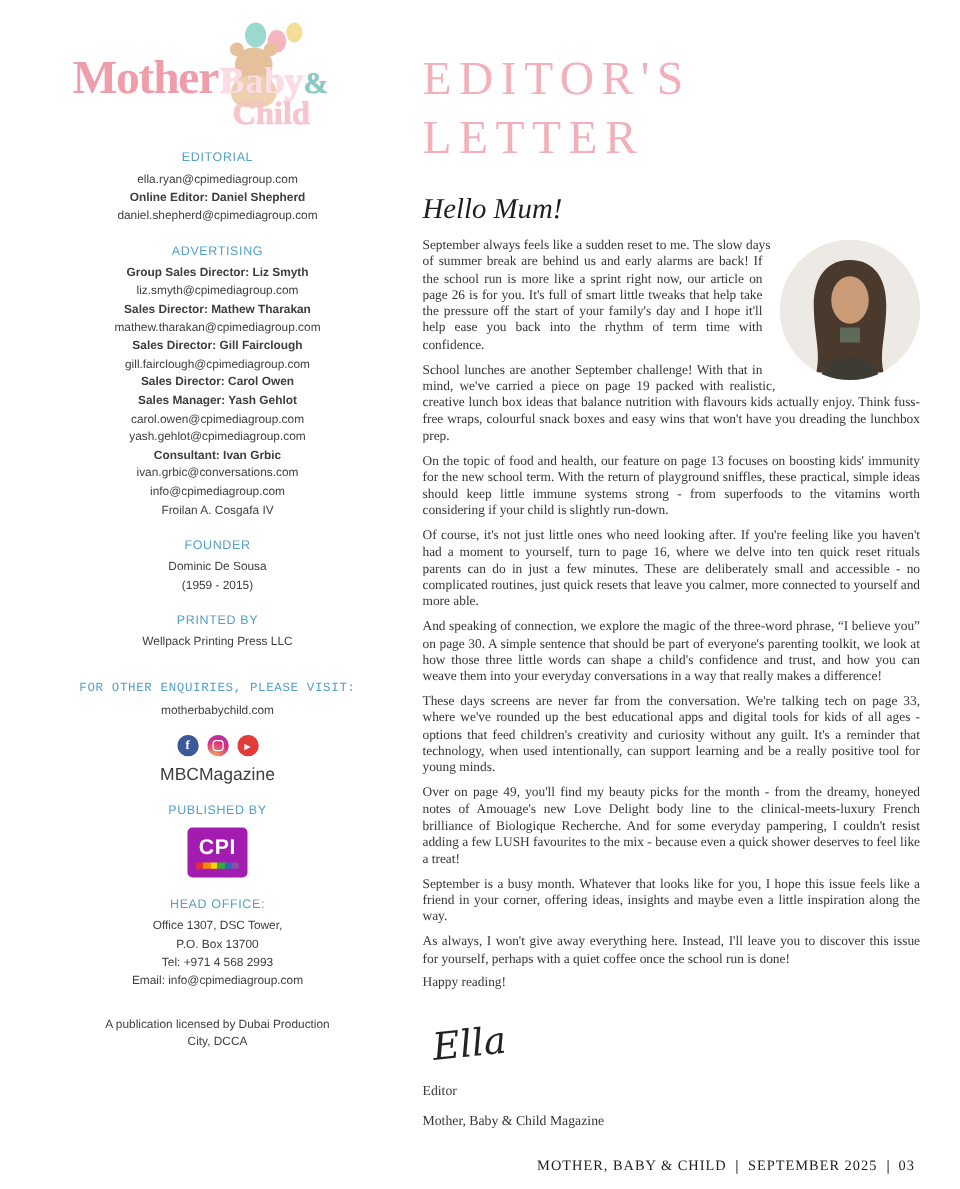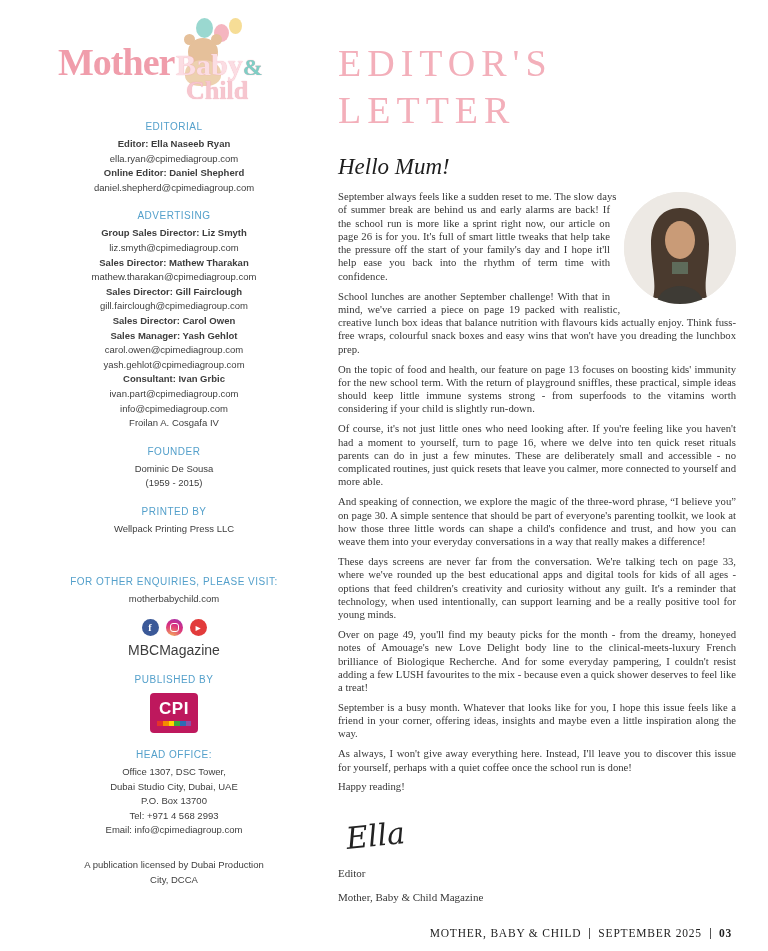--- a/index.html
+++ b/index.html
@@ -9,21 +9,21 @@
     overflow:hidden; font-family:"Liberation Serif", serif; color:#333;
   }
 
   
   .sidebar {
     position:absolute; left:36px; top:18px; width:276px;
     text-align:center; font-family:"Liberation Sans", sans-serif; color:#3d3d3d;
   }
   .s-heading { color:#54A0CB; font-size:10px; letter-spacing:.5px; margin:15px auto 5px; }
   .s-heading.narrow { max-width:190px; }
-  .mt-lg { margin-top:40px; }
+  .mt-lg { margin-top:24px;font-family:Liberation Mono, monospace; }
   .mt-md { margin-top:16px; }
   .line { font-size:9.5px; line-height:14.6px; }
   .line.b { font-weight:700; }
   .narrowline { max-width:180px; margin-left:auto; margin-right:auto;margin-top:20px; }
 
   
   .logo { position:relative; width:232px; height:88px; margin:0 auto 2px; font-family:"Liberation Serif", serif; }
   .balloon { position:absolute; border-radius:50%; opacity:.9; }
   .balloon.teal   { width:17px; height:20px; background:#8FD4CB; left:138px; top:0; }
   .balloon.pink   { width:15px; height:18px; background:#F4ADB9; left:156px; top:6px; }
@@ -43,21 +43,21 @@
   .social { display:flex; justify-content:center; gap:7px; margin-top:12px; }
   .sicon { width:17px; height:17px; border-radius:50%; display:flex; align-items:center; justify-content:center;
            color:#fff; font-size:10px; font-weight:700; }
   .fb { background:#3B5998; font-family:"Liberation Serif", serif; }
   .ig { background:radial-gradient(circle at 30% 110%, #F7B955, #D92E7F 60%, #9B36B7); }
   .ig-glyph { width:9px; height:9px; border:1.5px solid #fff; border-radius:3px; }
   .yt { background:#E23B3B; font-size:6px; }
   .handle { font-size:14px; margin-top:6px; }
 
   
-  .cpi { width:48px; height:40px; background:#be185d; border-radius:4px; margin:8px auto 0;
+  .cpi { width:48px; height:40px; background:#a21caf; border-radius:4px; margin:8px auto 0;
          display:flex; flex-direction:column; align-items:center; justify-content:center; }
   .cpi-text { color:#fff; font-weight:700; font-size:17px; letter-spacing:.5px; line-height:1;
               font-family:"Liberation Sans", sans-serif; }
   .cpi-stripe { width:34px; height:5px; margin-top:4px;
     background:linear-gradient(90deg,#E5332A 0 17%,#F28C00 17% 34%,#FFD500 34% 50%,#3AA93C 50% 67%,#2D6CB5 67% 84%,#8E4FA8 84% 100%); }
 
   
   .main { position:absolute; left:338px; top:40px; width:398px; }
   .title { color:#F3AFBA; font-size:38px; line-height:47px; letter-spacing:6px; font-weight:400; }
   .greeting { font-style:italic; font-size:23px; margin:20px 0 10px; color:#1e1e1e; }
@@ -67,59 +67,58 @@
            shape-outside:circle(50%); shape-margin:12px; margin:2px 0 8px 14px; background:#EDE9E4; }
   .photo svg { display:block; }
   .signature { font-size:30px; font-style:italic; font-family:"DejaVu Serif", serif;
                transform:rotate(-6deg); display:inline-block; margin:18px 0 2px 8px; color:#222; }
   .signoff { font-size:11px; margin-top:12px; color:#363636; }
 
   
   .page-footer { position:absolute; right:36px; bottom:12px; display:flex; align-items:center; gap:8px;
                  font-size:11.5px; letter-spacing:.8px; color:#1e1e1e; }
   .page-footer .divider { width:1px; height:11px; background:#555; }
-  .page-footer .pageno { font-weight:700; }
+  .page-footer .pageno { font-weight:400; }
 </style>
 </head>
 <body>
 
 <div class="sidebar">
 
   <div class="logo">
     <span class="balloon teal"></span>
     <span class="balloon pink"></span>
     <span class="balloon yellow"></span>
     <span class="bear-ear l"></span>
     <span class="bear-ear r"></span>
     <span class="bear-head"></span>
     <span class="bear-body"></span>
     <div class="logo-mother">Mother</div>
     <div class="logo-baby"><span>Baby</span><span class="logo-amp">&amp;</span></div>
     <div class="logo-child">Child</div>
   </div>
 
   <div class="s-heading">EDITORIAL</div>
-  <div class="line b">Editor: Ella Naseeb Ryan</div>
   <div class="line">ella.ryan@cpimediagroup.com</div>
   <div class="line b">Online Editor: Daniel Shepherd</div>
   <div class="line">daniel.shepherd@cpimediagroup.com</div>
 
   <div class="s-heading">ADVERTISING</div>
   <div class="line b">Group Sales Director: Liz Smyth</div>
   <div class="line">liz.smyth@cpimediagroup.com</div>
   <div class="line b">Sales Director: Mathew Tharakan</div>
   <div class="line">mathew.tharakan@cpimediagroup.com</div>
   <div class="line b">Sales Director: Gill Fairclough</div>
   <div class="line">gill.fairclough@cpimediagroup.com</div>
   <div class="line b">Sales Director: Carol Owen</div>
   <div class="line b">Sales Manager: Yash Gehlot</div>
   <div class="line">carol.owen@cpimediagroup.com</div>
   <div class="line">yash.gehlot@cpimediagroup.com</div>
   <div class="line b">Consultant: Ivan Grbic</div>
-  <div class="line">ivan.part@cpimediagroup.com</div>
+  <div class="line">ivan.grbic@conversations.com</div>
 
   <div class="line">info@cpimediagroup.com</div>
 
   <div class="line">Froilan A. Cosgafa IV</div>
 
   <div class="s-heading">FOUNDER</div>
   <div class="line">Dominic De Sousa</div>
   <div class="line">(1959 - 2015)</div>
 
   <div class="s-heading">PRINTED BY</div>
@@ -138,21 +137,20 @@
   <div class="handle">MBCMagazine</div>
 
   <div class="s-heading mt-md">PUBLISHED BY</div>
   <div class="cpi">
     <div class="cpi-text">CPI</div>
     <div class="cpi-stripe"></div>
   </div>
 
   <div class="s-heading mt-md">HEAD OFFICE:</div>
   <div class="line">Office 1307, DSC Tower,</div>
-  <div class="line">Dubai Studio City, Dubai, UAE</div>
   <div class="line">P.O. Box 13700</div>
   <div class="line">Tel: +971 4 568 2993</div>
   <div class="line">Email: info@cpimediagroup.com</div>
 
   <div class="line narrowline mt-md">A publication licensed by Dubai Production City, DCCA</div>
 
 </div>
 
 <div class="main">
   <div class="title">

